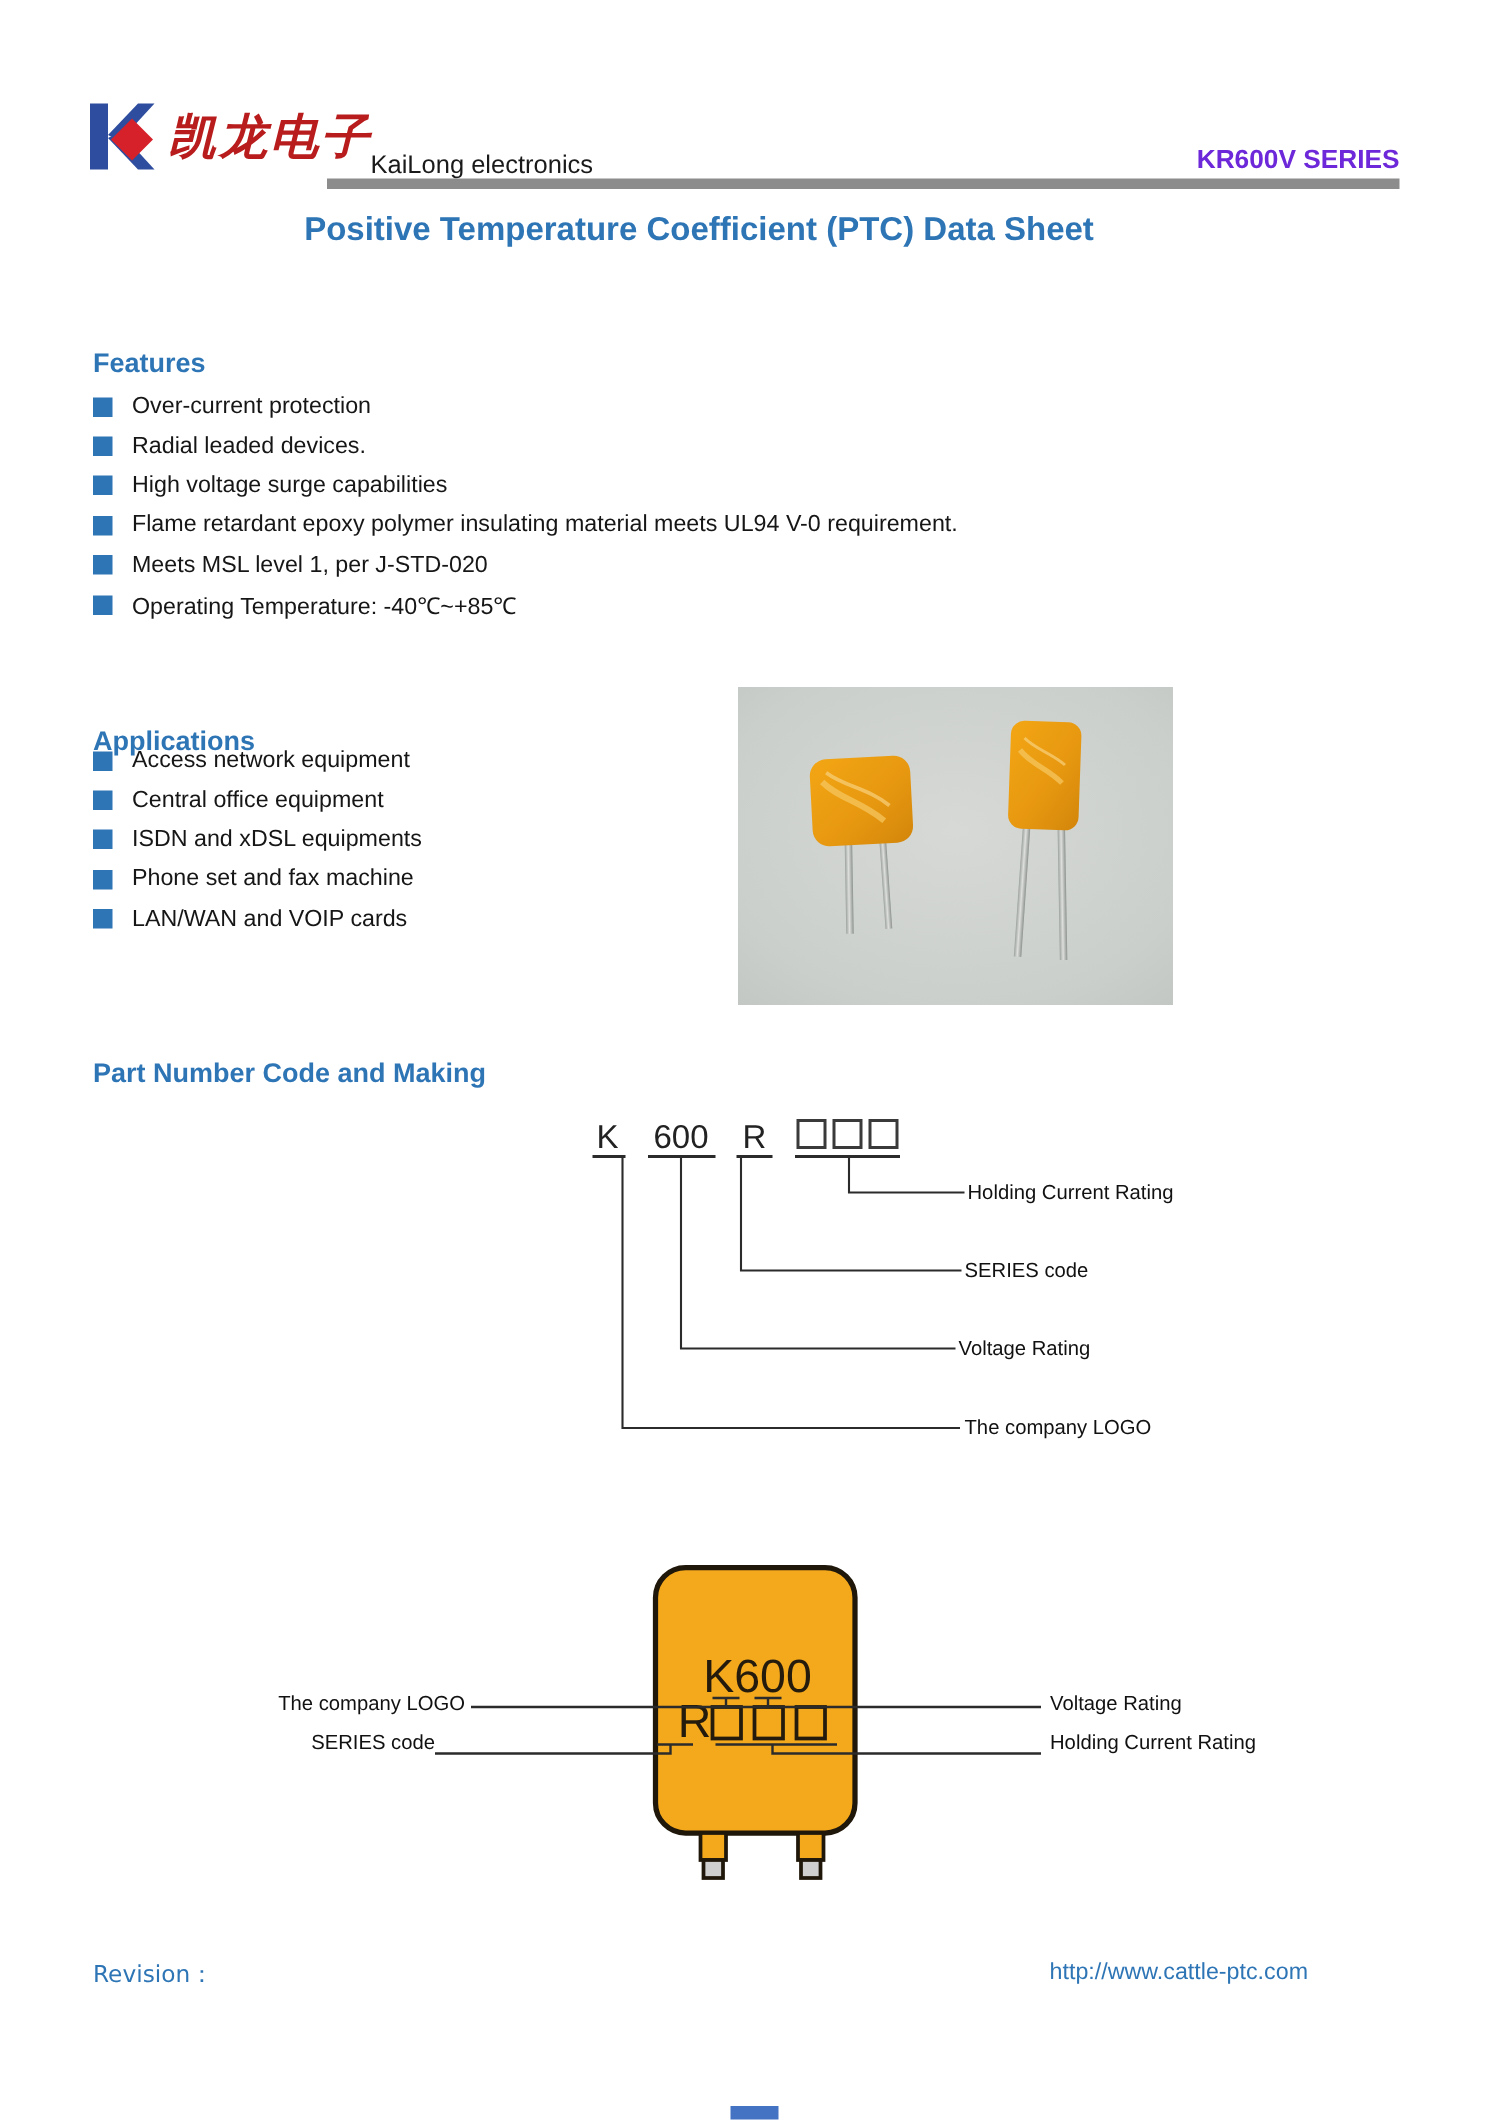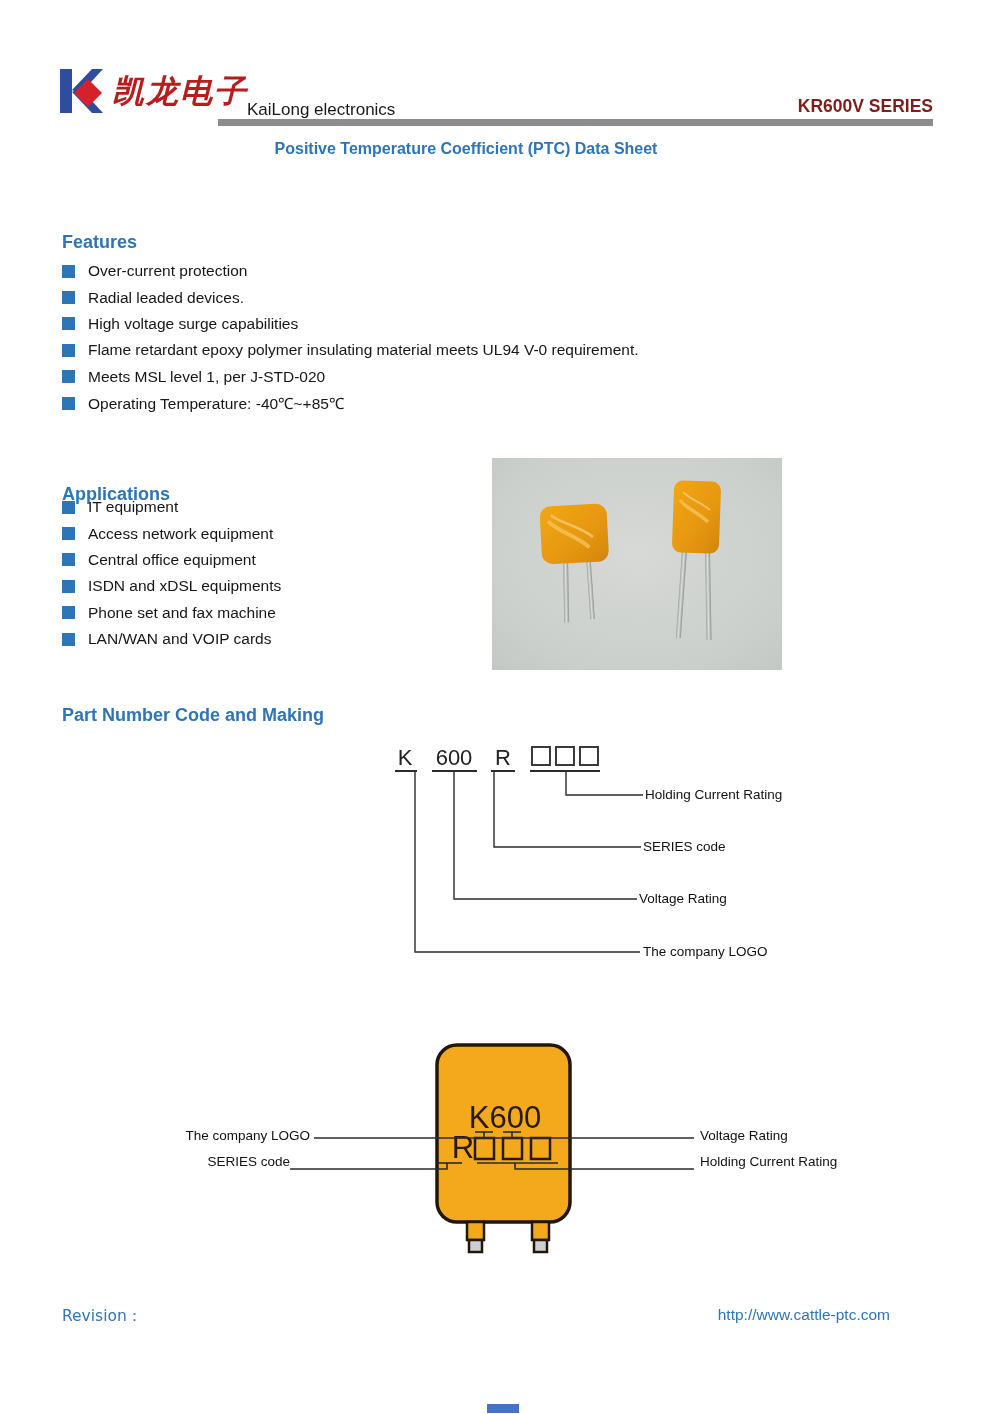--- a/index.html
+++ b/index.html
@@ -8,24 +8,24 @@
     font-family:"Liberation Sans", sans-serif; color:#1a1a1a; overflow:hidden;
   }
   svg { font-family:"Liberation Sans", sans-serif; }
 
   
   .logo-svg { position:absolute; left:58px; top:66px; }
   .logo-cn { position:absolute; left:112px; top:70px; font-size:32px; font-weight:bold;
              font-style:italic; letter-spacing:2px; color:#b91c1c;
              font-family:"DejaVu Sans", sans-serif; }
   .logo-en { position:absolute; left:247px; top:100px; font-size:17px; color:#1a1a1a; }
-  .series-name { position:absolute; right:67px; top:96px; font-size:17.5px; font-weight:bold; color:#7f1d1d; }
+  .series-name { position:absolute; right:67px; top:96px; font-size:17.5px; font-weight:bold; color:#6d28d9; }
   .header-rule { position:absolute; left:218px; top:119px; width:715px; height:7px; background:#8c8c8c; }
   .doc-title { position:absolute; left:0; top:140px; width:932px; text-align:center;
-               font-size:16px; font-weight:bold; color:#2e75b6; }
+               font-size:22px; font-weight:bold; color:#2e75b6; }
 
   
   .section-heading { position:absolute; left:62px; font-size:18px; font-weight:bold; color:#2e75b6; }
   .bullet-list { position:absolute; left:62px; margin:0; padding:0; list-style:none; }
   .bullet-list li { display:flex; align-items:center; height:26.4px; }
   .bullet-sq { width:13px; height:13px; background:#2e75b6; margin-right:13px; flex:0 0 auto; }
   .bullet-text { font-size:15.5px; color:#161616; white-space:nowrap; }
 
   
   .photo-svg { position:absolute; left:492px; top:458px; }
@@ -33,21 +33,21 @@
   
   .pn-svg { position:absolute; left:390px; top:738px; }
   .pn-label { position:absolute; font-size:13.5px; color:#111; white-space:nowrap; }
   .mk-svg { position:absolute; left:170px; top:1040px; }
   .mk-label { position:absolute; font-size:13.5px; color:#111; white-space:nowrap; }
   .mk-label.right-edge { text-align:right; }
 
   
   .revision { position:absolute; left:62px; top:1306px; font-size:15.5px; color:#2e75b6;
               font-family:"DejaVu Sans", sans-serif; }
-  .website { position:absolute; right:110px; top:1306px; font-size:15.5px; color:#2e75b6; }
+  .website { position:absolute; right:128px; top:1306px; font-size:15.5px; color:#2e75b6; }
   .bottom-mark { position:absolute; left:487px; top:1404px; width:32px; height:9px; background:#4573c4; }
 </style>
 </head>
 <body>
 
 <div class="page">
 
   <svg class="logo-svg" width="46" height="50" viewBox="0 0 46 50">
     <rect x="2" y="3" width="12" height="44" fill="#2e4d9e"></rect>
     <polygon points="14,24 34,3 45,3 22,28" fill="#2e4d9e"></polygon>
@@ -83,24 +83,20 @@
       <span class="bullet-text">Meets MSL level 1, per J-STD-020</span>
       </li>
     <li>
       <span class="bullet-sq"></span>
       <span class="bullet-text">Operating Temperature: -40℃~+85℃</span>
       </li>
   </ul>
 
   <div class="section-heading" style="top:484px;text-align:center;">Applications</div>
   <ul class="bullet-list" style="top:494px;">
-    <li>
-      <span class="bullet-sq"></span>
-      <span class="bullet-text">IT equipment</span>
-      </li>
     <li>
       <span class="bullet-sq"></span>
       <span class="bullet-text">Access network equipment</span>
       </li>
     <li>
       <span class="bullet-sq"></span>
       <span class="bullet-text">Central office equipment</span>
       </li>
     <li>
       <span class="bullet-sq"></span>

